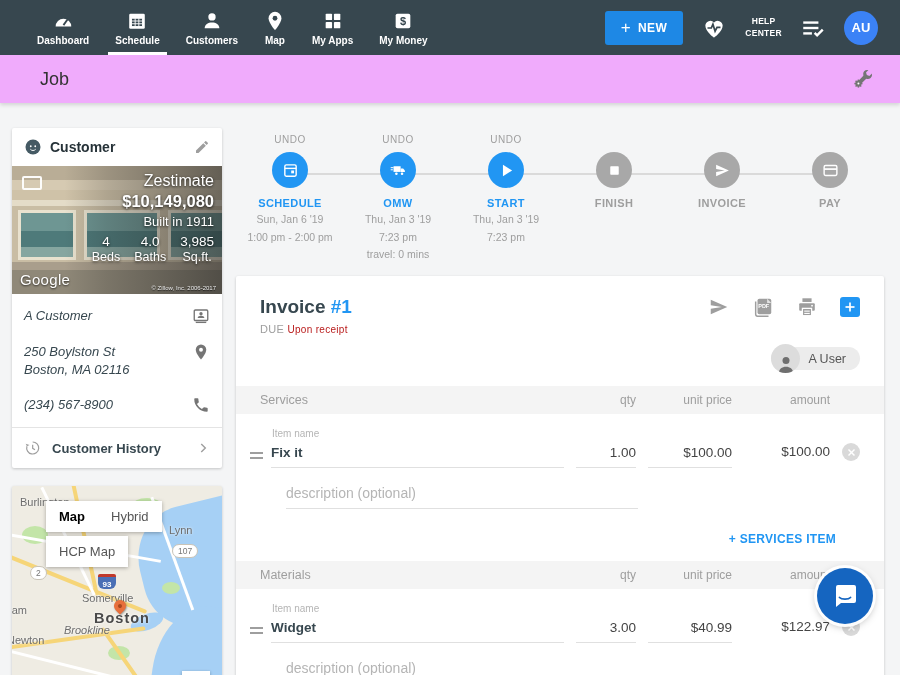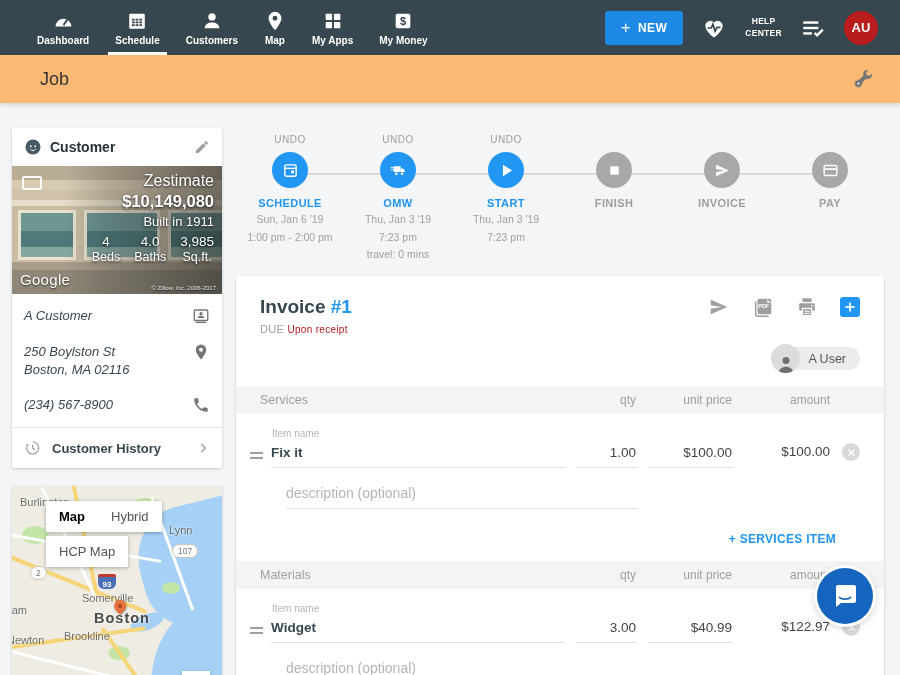--- a/index.html
+++ b/index.html
@@ -12,24 +12,24 @@
   .nav-item { display:flex; flex-direction:column; align-items:center; justify-content:center; padding:0 13px; cursor:pointer; position:relative; }
   .nav-item .nicon { width:22px; height:22px; color:#fff; }
   .nav-item .nlabel { margin-top:3px; font-size:10px; font-weight:bold; color:#fff; white-space:nowrap; }
   .nav-item.active::after { content:""; position:absolute; left:6px; right:6px; bottom:0; height:3px; background:#fff; }
   .nav-right { margin-left:auto; display:flex; align-items:center; gap:18px; padding-right:22px; }
   .new-btn { display:flex; align-items:center; gap:7px; background:#1e88e5; color:#fff; border:none; height:34px; padding:0 16px; border-radius:3px; font-weight:bold; font-size:12px; cursor:pointer; letter-spacing:.4px; }
   .new-btn .plus { font-size:17px; font-weight:normal; line-height:1; }
   .heart { width:26px; height:26px; color:#fff; cursor:pointer; }
   .help { color:#fff; font-size:8.5px; font-weight:bold; text-align:center; line-height:1.3; letter-spacing:.3px; cursor:pointer; }
   .feed { width:26px; height:26px; color:#fff; cursor:pointer; }
-  .avatar { width:34px; height:34px; border-radius:50%; background:#b91c1c; color:#fff; font-size:13px; font-weight:bold; display:flex; align-items:center; justify-content:center; cursor:pointer; }
-
-  
-  .pagebar { position:relative; height:48px; background:#fdba74; display:flex; align-items:center; padding:0 26px 0 40px; box-shadow:0 2px 4px rgba(0,0,0,.14); z-index:20; }
+  .avatar { width:34px; height:34px; border-radius:50%; background:#3b82f6; color:#fff; font-size:13px; font-weight:bold; display:flex; align-items:center; justify-content:center; cursor:pointer; }
+
+  
+  .pagebar { position:relative; height:48px; background:#f0abfc; display:flex; align-items:center; padding:0 26px 0 40px; box-shadow:0 2px 4px rgba(0,0,0,.14); z-index:20; }
   .page-title { font-size:18px; color:#333; }
   .tools-icon { margin-left:auto; width:22px; height:22px; color:#757575; cursor:pointer; }
 
   
   .content { display:flex; align-items:flex-start; padding:25px 16px 0 12px; }
   .left-col { width:210px; flex:0 0 210px; }
   .main-col { flex:1; margin-left:14px; }
 
   .card { background:#fff; border-radius:2px; box-shadow:0 1px 3px rgba(0,0,0,.2); }
 
@@ -337,21 +337,21 @@
         <div class="road" style="left:-10px; top:178px; width:130px; transform:rotate(14deg);"></div>
         <div class="road" style="left:30px; top:0px; width:120px; transform:rotate(64deg); transform-origin:left;"></div>
         <div class="road" style="left:140px; top:10px; width:120px; transform:rotate(70deg); transform-origin:left;"></div>
 
         <span class="mlabel" style="left:8px; top:10px;">Burlington</span>
         <span class="mlabel" style="left:157px; top:38px;">Lynn</span>
         <span class="mlabel" style="left:70px; top:106px;">Somerville</span>
         <span class="mlabel mcity" style="left:82px; top:124px;">Boston</span>
         <span class="mlabel" style="left:-28px; top:118px;">Waltham</span>
         <span class="mlabel" style="left:-5px; top:148px;">Newton</span>
-        <span class="mlabel" style="left:52px; top:144px;">Brookline</span>
+        <span class="mlabel" style="left:52px; top:138px;font-style:italic;">Brookline</span>
 
         <span class="badge" style="left:18px; top:80px;">2</span>
         <span class="badge" style="left:160px; top:58px;">107</span>
         <span class="shield" style="left:86px; top:88px;">93</span>
         <div class="pin" style="left:102px; top:114px;"></div>
 
         <div class="mbtns">
           <button class="mbtn sel">Map</button>
           <button class="mbtn">Hybrid</button>
         </div>

